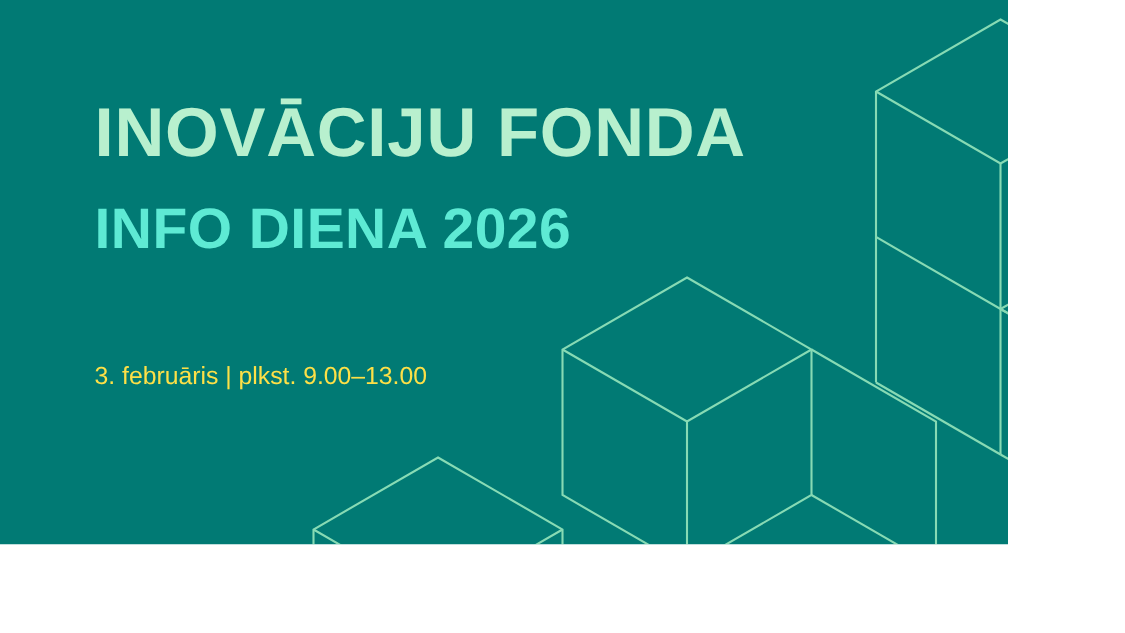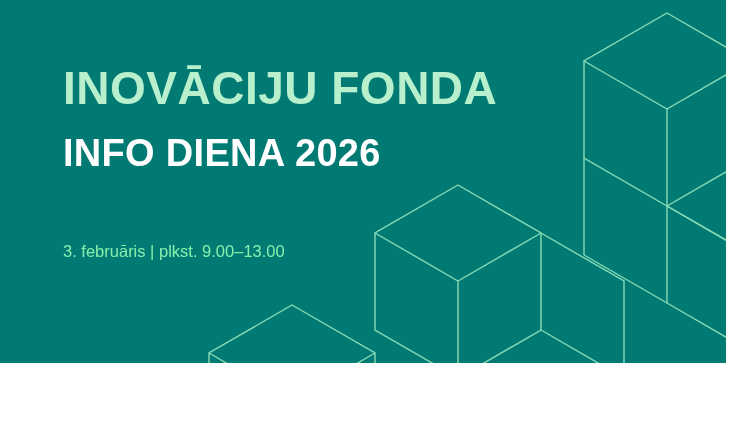--- a/index.html
+++ b/index.html
@@ -2,48 +2,48 @@
 <html><head>
 <meta charset="utf-8">
 <style>
   html,body{margin:0;padding:0;}
   body{
     width:750px;height:422px;overflow:hidden;
     font-family:"Liberation Sans", sans-serif;
     background:#ffffff;
   }
   #banner{
-    position:relative;width:726px;height:422px;overflow:hidden;
+    position:relative;width:672px;height:422px;overflow:hidden;
     background:#ffffff;
   }
   #teal-area{
     position:absolute;left:0;top:0;width:750px;height:363px;
     background:#017a74;overflow:hidden;
   }
   #cube-pattern{
     position:absolute;left:0;top:0;width:750px;height:363px;
     pointer-events:none;
   }
   #text-block{
     position:absolute;left:63px;top:60px;width:500px;
   }
   .title-1{
     font-size:46px;line-height:56px;font-weight:bold;
     color:#b8f0ce;letter-spacing:0.5px;margin:0;white-space:nowrap;
   }
   .title-2{
     font-size:38px;line-height:46px;font-weight:bold;
-    color:#ffffff;letter-spacing:0.3px;margin:0;white-space:nowrap;
+    color:#5eead4;letter-spacing:0.3px;margin:0;white-space:nowrap;
     margin-top:14px;
   }
   #details{
     position:absolute;left:63px;top:238px;
   }
   .detail-line{
-    font-size:16.5px;line-height:27px;color:#86efac;
+    font-size:16.5px;line-height:27px;color:#fde047;
     white-space:nowrap;font-weight:400;
   }
   #logo-bar{
     position:absolute;left:0;top:363px;width:750px;height:59px;
     background:#ffffff;display:flex;align-items:center;
   }
 </style>
 </head>
 <body>
 

